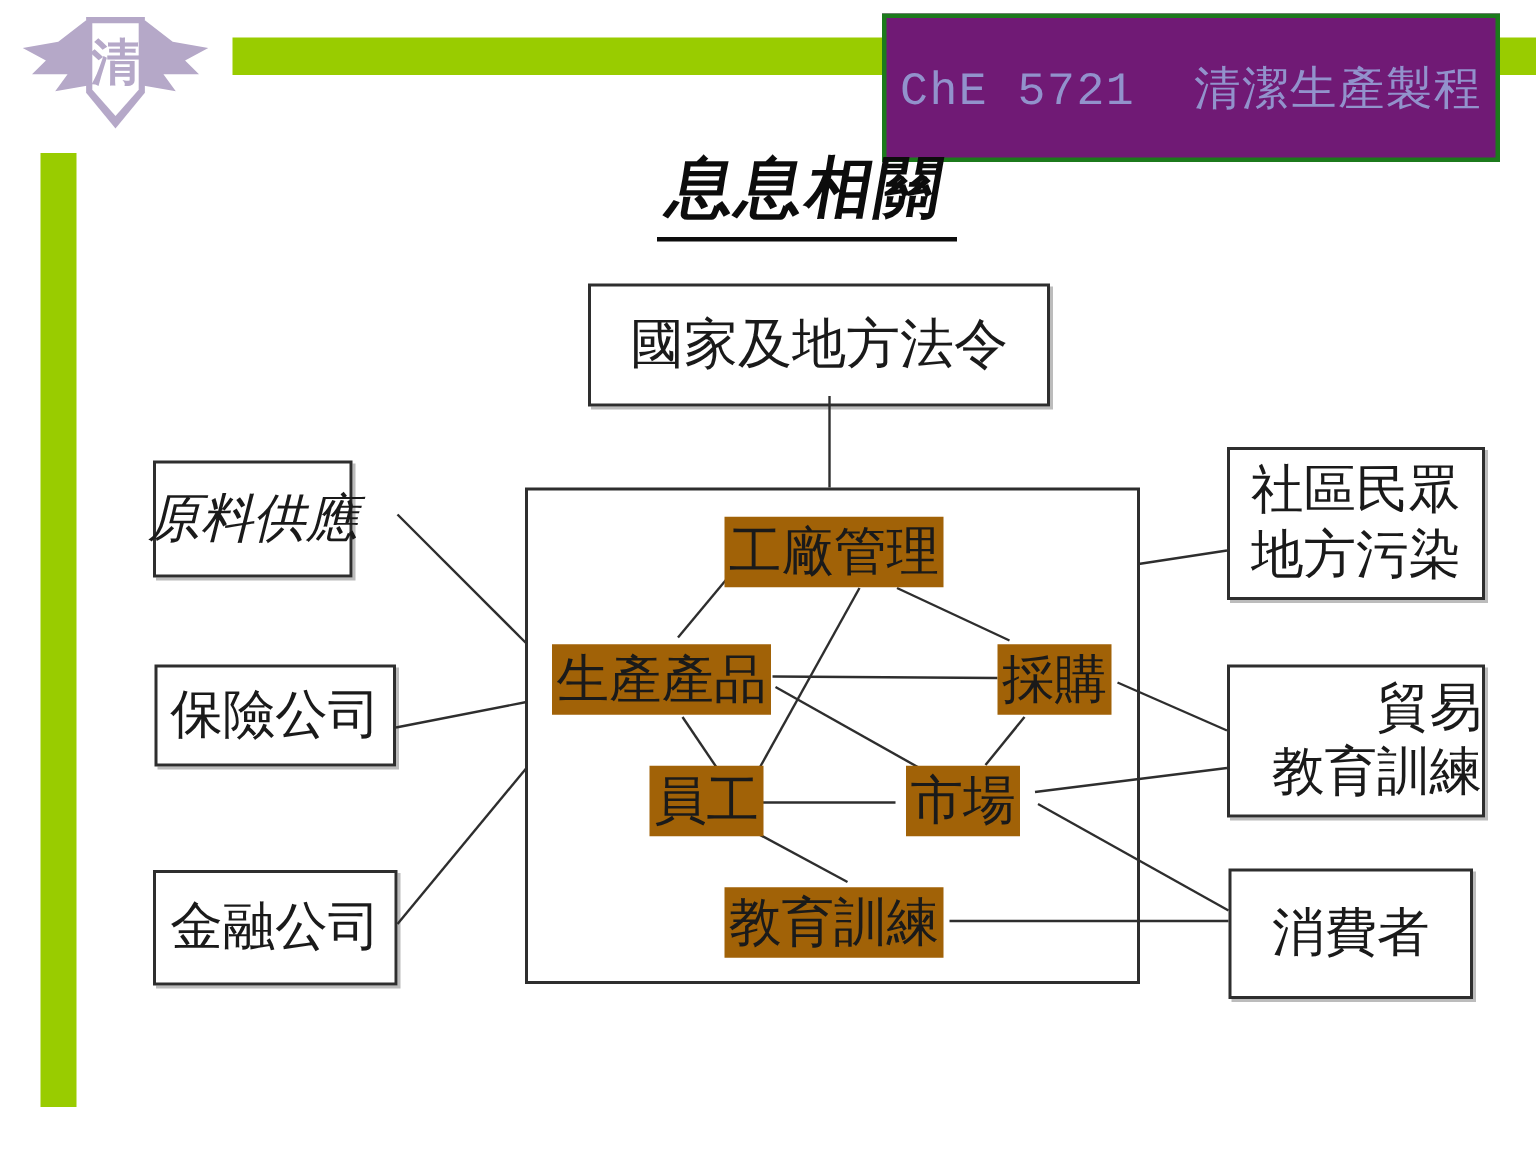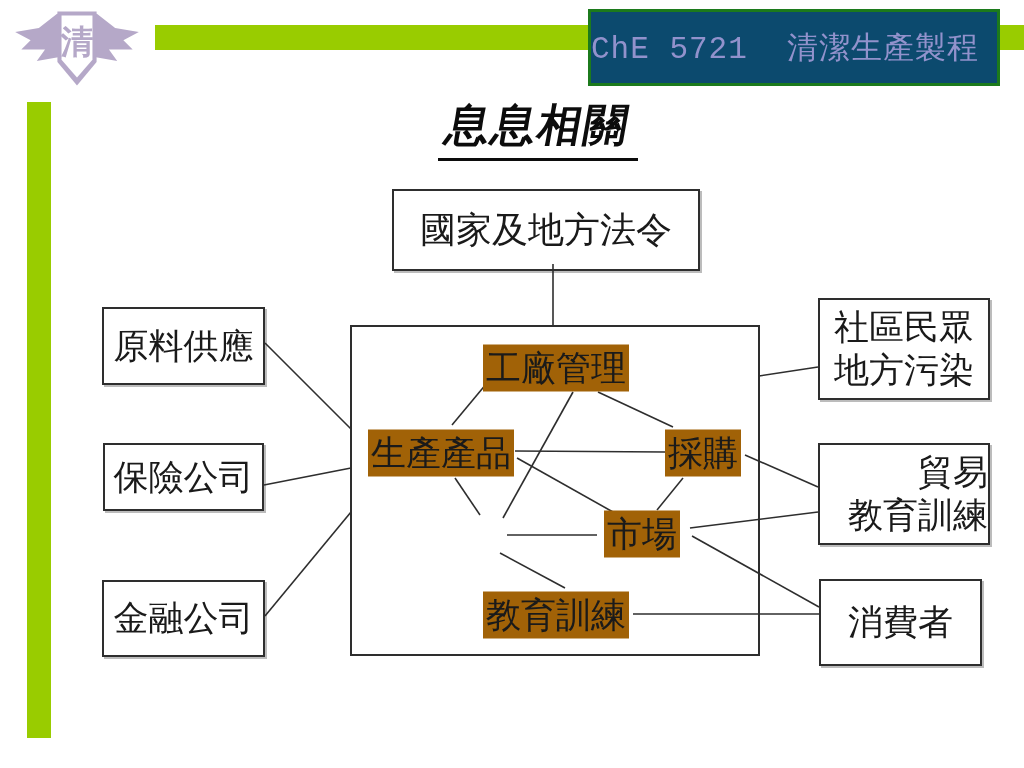--- a/index.html
+++ b/index.html
@@ -7,23 +7,23 @@
     position:relative;width:1024px;height:768px;background:#ffffff;
     overflow:hidden;font-family:"DejaVu Serif","Liberation Serif",serif;color:#1a1a1a;
   }
   
   .bar-top{position:absolute;left:155px;top:25px;width:869px;height:25px;background:var(--green);z-index:1;}
   .bar-left{position:absolute;left:27px;top:102px;width:24px;height:636px;background:var(--green);z-index:1;}
   
   .logo{position:absolute;left:10px;top:4px;width:134px;height:88px;z-index:2;}
   
   .course-box{
-    position:absolute;left:588px;top:9px;width:412px;height:77px;background:#0c4a6e;
+    position:absolute;left:588px;top:9px;width:412px;height:99px;background:#701a75;
     border:3px solid var(--dark_green);box-sizing:border-box;z-index:3;
-    display:flex;align-items:center;
+    display:flex;align-items:center;justify-content:center;
   }
   .course-box span{
     font-family:"Liberation Mono","DejaVu Serif",serif;
     font-size:31px;color:var(--purple);white-space:pre;letter-spacing:1px;
   }
   
   .slide-title{
     position:absolute;left:538px;top:96px;transform:translateX(-50%);
     border-bottom:3px solid #0c0c0c;padding:0 8px 3px 8px;z-index:3;
   }
@@ -76,21 +76,21 @@
   <div class="slide-title">
     <span>息息相關</span>
   </div>
 
   <div class="center-box"></div>
 
   <div class="node-box" style="left:392px;top:189px;width:308px;height:82px;">
     <span style="font-size:36px;">國家及地方法令</span>
   </div>
 
-  <div class="node-box" style="left:102px;top:307px;width:163px;height:78px;">
+  <div class="node-box" style="left:102px;top:307px;width:133px;height:78px;font-style:italic;">
     <span>原料供應</span>
   </div>
 
   <div class="node-box" style="left:103px;top:443px;width:161px;height:68px;">
     <span>保險公司</span>
   </div>
 
   <div class="node-box" style="left:102px;top:580px;width:163px;height:77px;">
     <span>金融公司</span>
   </div>
@@ -105,20 +105,21 @@
     <span>教育訓練</span>
   </div>
 
   <div class="node-box" style="left:819px;top:579px;width:163px;height:87px;">
     <span>消費者</span>
   </div>
 
   <div class="inner-label" style="left:556px;top:368px;">工廠管理</div>
   <div class="inner-label" style="left:441px;top:453px;">生產產品</div>
   <div class="inner-label" style="left:703px;top:453px;">採購</div>
+  <div class="inner-label" style="left:471px;top:534px;">員工</div>
   <div class="inner-label" style="left:642px;top:534px;">市場</div>
   <div class="inner-label" style="left:556px;top:615px;">教育訓練</div>
 
   <svg class="lines" viewBox="0 0 1024 768">
       <line x1="553" y1="264" x2="553" y2="325"></line>
       <line x1="265" y1="343" x2="351" y2="429"></line>
       <line x1="264" y1="485" x2="351" y2="468"></line>
       <line x1="265" y1="616" x2="351" y2="512"></line>
       <line x1="759" y1="376" x2="818" y2="367"></line>
       <line x1="745" y1="455" x2="818" y2="487"></line>

